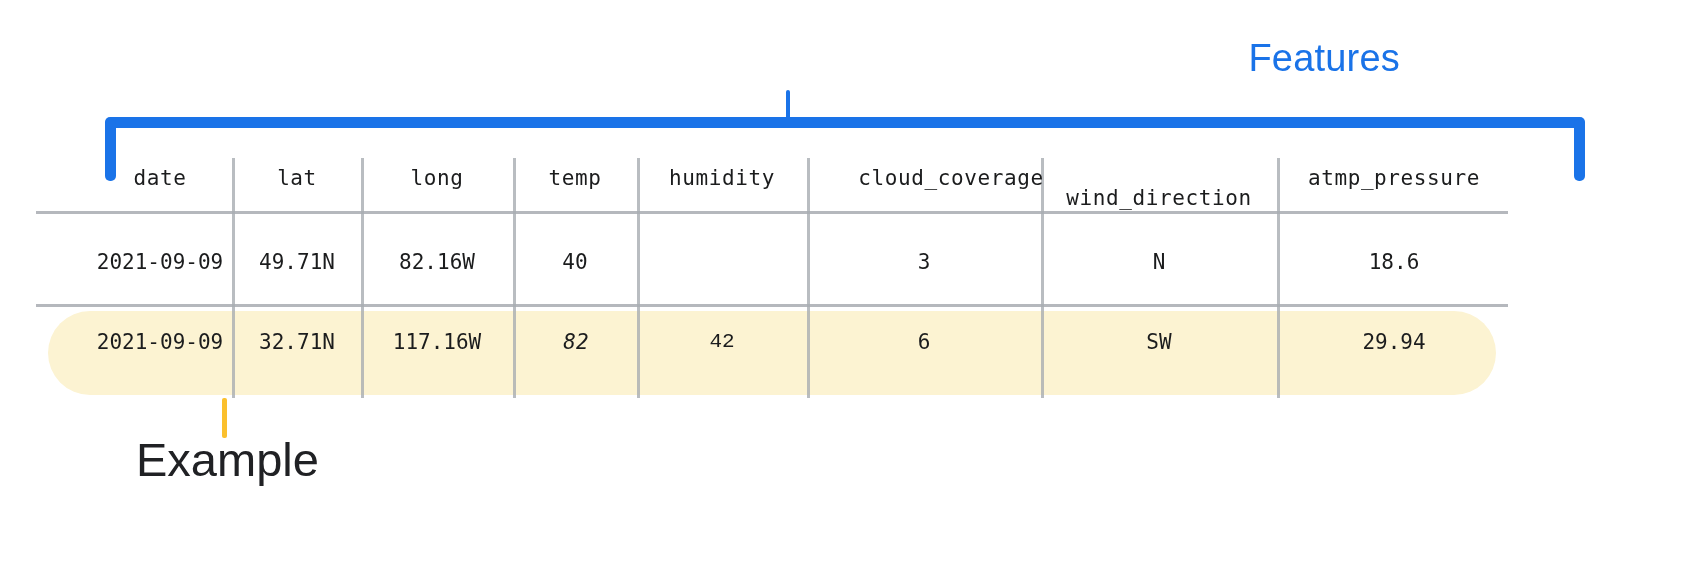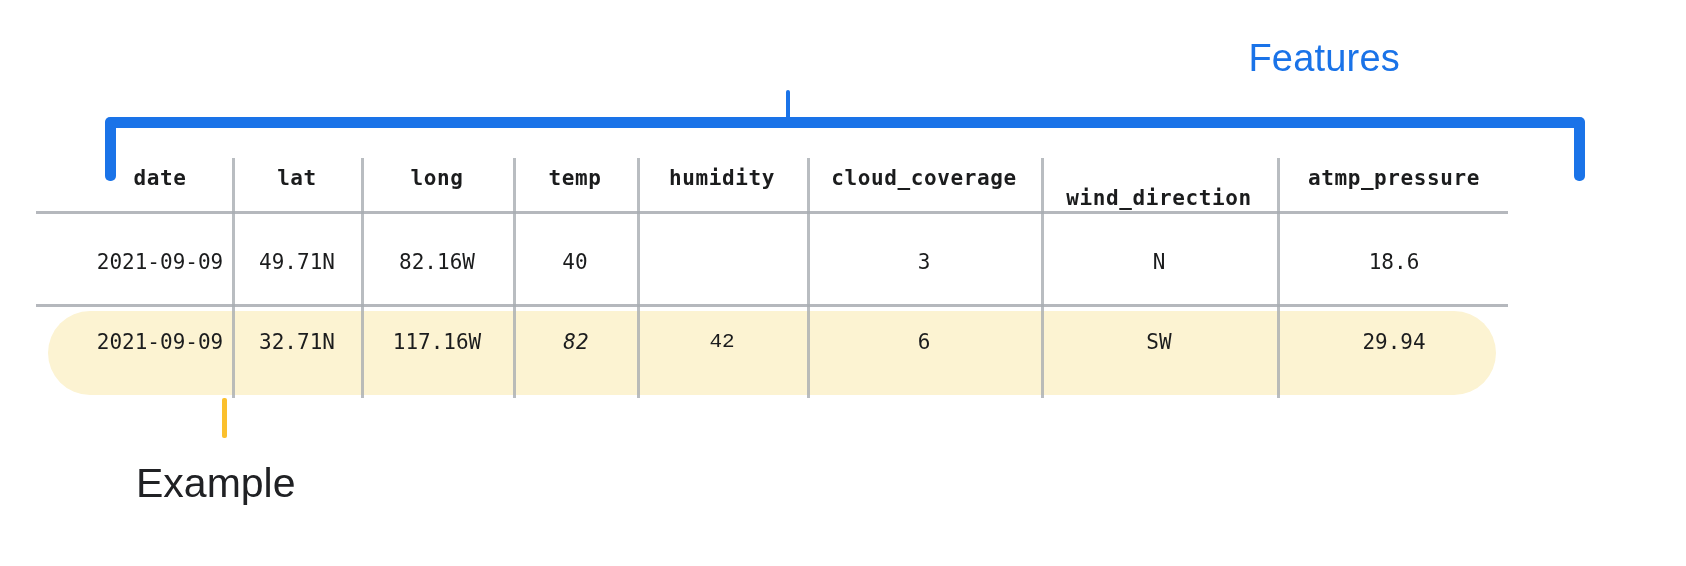--- a/index.html
+++ b/index.html
@@ -127,21 +127,21 @@
     position: absolute;
     left: 0;
     width: 1686px;
     height: 40px;
     font-family: "DejaVu Sans Mono", "Liberation Mono", monospace;
     font-size: 21px;
     color: #1b1c1d;
   }
   #header-row {
     top: 8px;
-    font-weight: bold;
+    font-weight: normal;
     letter-spacing: 0.6px;
   }
   #row-1 { top: 92px; }
   #row-2 { top: 172px; }
 
   .cell {
     position: absolute;
     top: 0;
     height: 40px;
     line-height: 40px;
@@ -156,22 +156,22 @@
     left: 222px;
     top: 398px;
     width: 5px;
     height: 40px;
     background: #fbc02d;
     border-radius: 2px;
   }
   #example-label {
     position: absolute;
     left: 136px;
-    top: 463px;
-    font-size: 41px;
+    top: 440px;
+    font-size: 47px;
     line-height: 40px;
     color: #202124;
     white-space: nowrap;
   }
 </style>
 </head>
 <body>
 
 <div id="canvas">
 
@@ -199,21 +199,21 @@
         <div class="vrule" style="left: 1041px; top: 8px; height: 240px;"></div>
         <div class="vrule" style="left: 1277px; top: 8px; height: 240px;"></div>
       </div>
 
     <div class="cellrow" id="header-row">
         <div class="cell" style="left: 90px; width: 140px;">date</div>
         <div class="cell" style="left: 363px; width: 148px;">long</div>
         <div class="cell" style="left: 234px; width: 126px;">lat</div>
         <div class="cell" style="left: 515px; width: 120px;">temp</div>
         <div class="cell" style="left: 639px; width: 166px;">humidity</div>
-        <div class="cell" style="left: 809px; width: 230px;">cloud_coverage</div>
+        <div class="cell" style="left: 836px; width: 230px;">cloud_coverage</div>
         <div class="cell" style="left: 1043px; width: 232px; margin-top: 20px;">wind_direction</div>
         <div class="cell" style="left: 1279px; width: 230px;">atmp_pressure</div>
       </div>
     <div class="cellrow" id="row-1">
         <div class="cell" style="left: 90px; width: 140px;">2021-09-09</div>
         <div class="cell" style="left: 234px; width: 126px;">49.71N</div>
         <div class="cell" style="left: 363px; width: 148px;">82.16W</div>
         <div class="cell" style="left: 515px; width: 120px;">40</div>
         <div class="cell" style="left: 809px; width: 230px;">3</div>
         <div class="cell" style="left: 1043px; width: 232px;">N</div>

